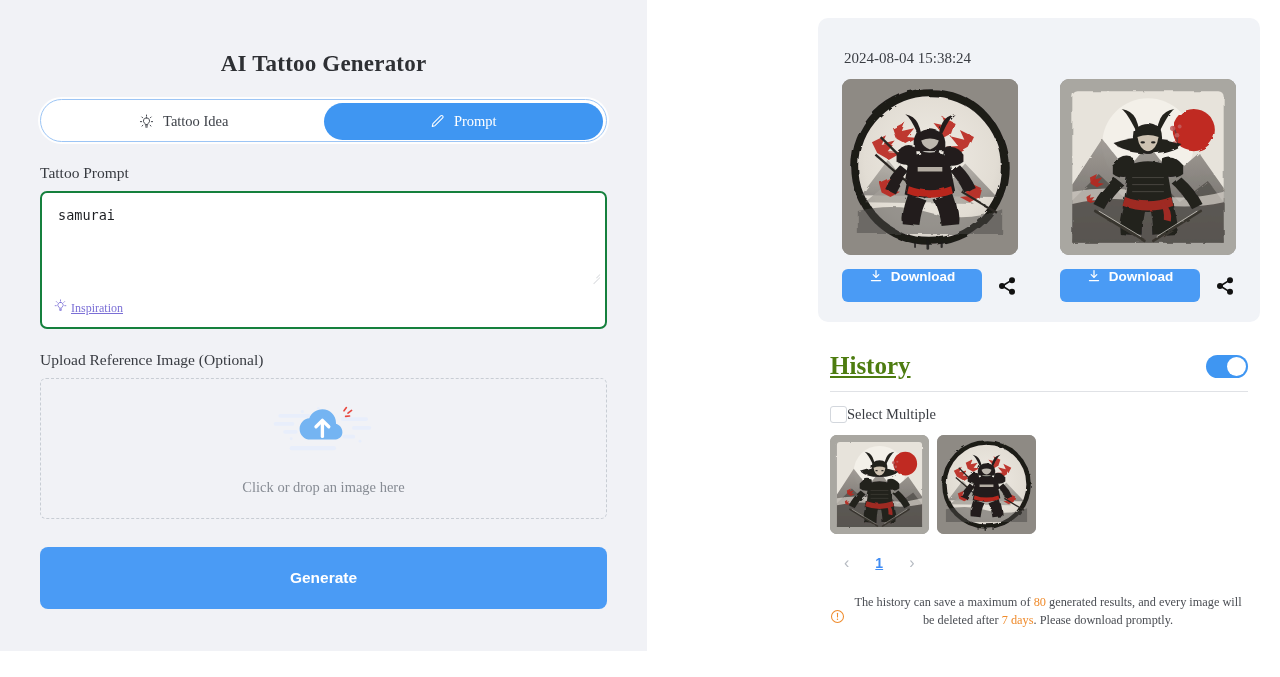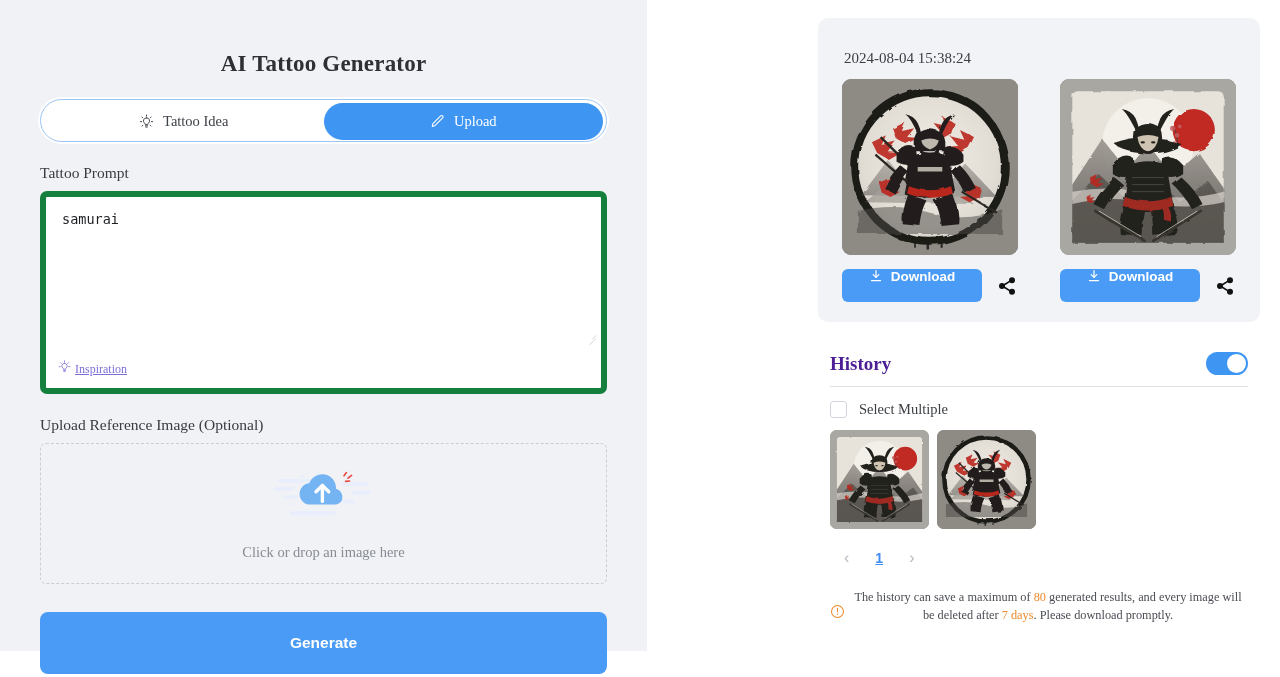--- a/index.html
+++ b/index.html
@@ -51,23 +51,23 @@
   .seg-btn.active { background: #3f96f2; color: #ffffff; }
   .seg-btn svg { display: block; }
 
   .field-label {
     margin-top: 22px;
     font-size: 15.5px;
     color: #383b41;
   }
   .prompt-box {
     margin-top: 9px;
-    height: 203px;
+    height: 138px;
     background: #ffffff;
-    border: 6px solid #15803d;
+    border: 2px solid #15803d;
     border-radius: 7px;
     position: relative;
     padding: 14px 16px 0 16px;
   }
   .prompt-text {
     font-family: "DejaVu Sans Mono", "Liberation Mono", monospace;
     font-size: 13.5px;
     color: #1d1f23;
     line-height: 1.3;
   }
@@ -171,38 +171,38 @@
     display: flex; align-items: center; justify-content: center;
   }
 
   .history-block { margin-top: 30px; padding: 0 12px; }
   .history-head {
     display: flex; align-items: center; justify-content: space-between;
     padding-bottom: 11px;
     border-bottom: 1px solid #e0e2e6;
   }
   .history-title {
-    font-size: 19px; font-weight: bold; color: #4c1d95;
+    font-size: 25px; font-weight: bold; color: #4d7c0f; text-decoration: underline;
   }
   .toggle {
     width: 42px; height: 23px;
     border-radius: 12px;
     background: #3f96f2;
     position: relative;
     cursor: pointer;
   }
   .toggle .knob {
     position: absolute; top: 2px; right: 2px;
     width: 19px; height: 19px;
     border-radius: 50%;
     background: #fff;
   }
   .select-multiple {
     margin-top: 14px;
-    display: flex; align-items: center; gap: 12px;
+    display: flex; align-items: center; 
     cursor: pointer;
   }
   .checkbox {
     width: 17px; height: 17px;
     border: 1px solid #d3d7dd;
     border-radius: 3px;
     background: #fff;
   }
   .sm-label { font-size: 14.5px; color: #3a3d43; }
 
@@ -435,21 +435,21 @@
           </svg>
         </span>
         <span>Tattoo Idea</span>
       </div>
       <div class="seg-btn active">
         <span>
           <svg width="15" height="15" viewBox="0 0 20 20" fill="none" stroke="#ffffff" stroke-width="1.4" stroke-linecap="round" stroke-linejoin="round">
             <path d="M14.2 2.6a1.9 1.9 0 0 1 2.7 2.7L6.6 15.6l-3.6.9.9-3.6L14.2 2.6Z"></path>
           </svg>
         </span>
-        <span>Upload</span>
+        <span>Prompt</span>
       </div>
     </div>
 
     <div class="field-label">Tattoo Prompt</div>
 
     <div class="prompt-box">
       <div class="prompt-text">samurai</div>
       <div class="resize-grip"></div>
       <div class="inspiration">
         <span>

